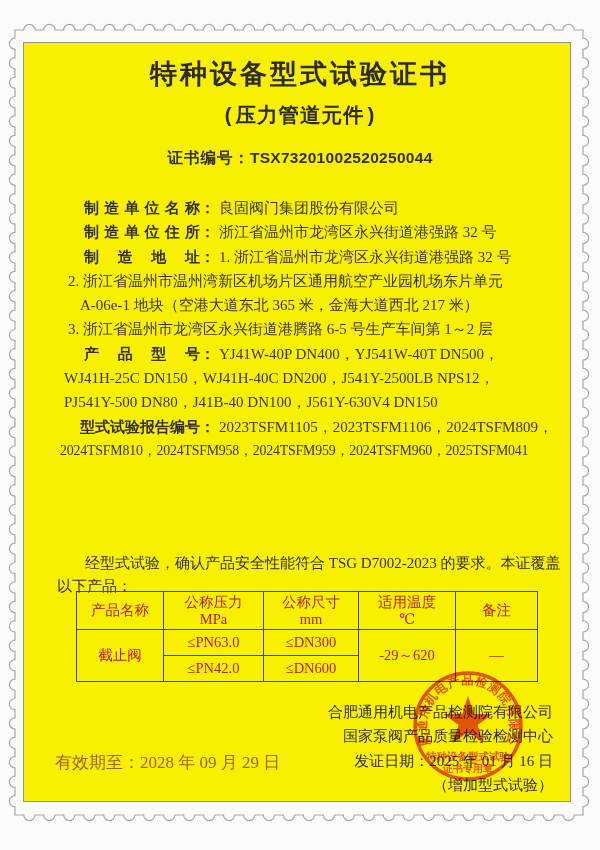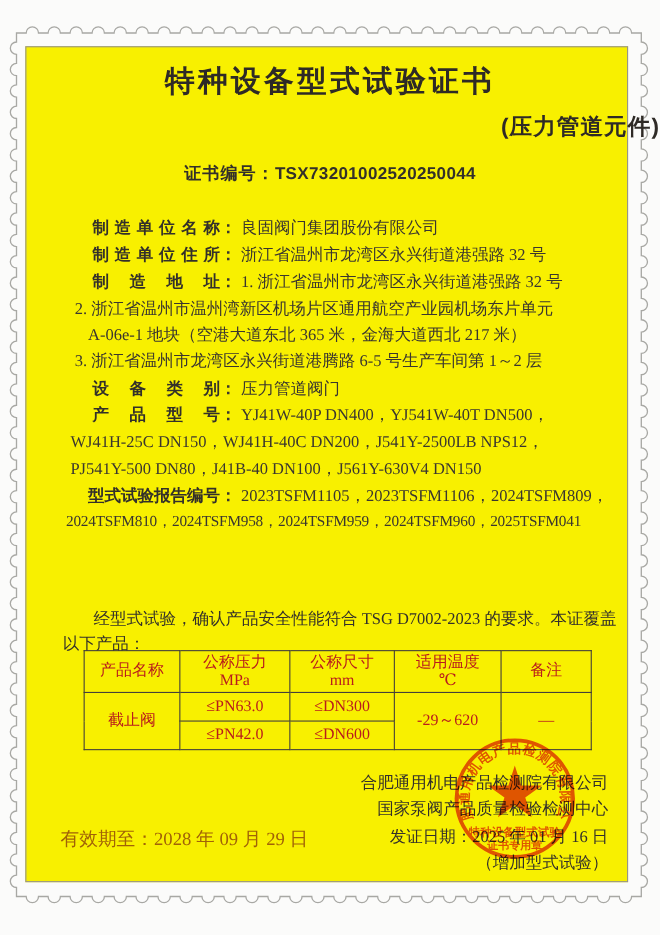--- a/index.html
+++ b/index.html
@@ -13,23 +13,23 @@
   .sheet{
     position:absolute;left:23px;top:42px;width:548px;height:760px;
     background:#f8f000;border:1px solid #97948a;box-sizing:border-box;
   }
   .title{
     position:absolute;left:0;top:56px;width:600px;text-align:center;
     font-size:27px;font-weight:bold;color:#2e2a26;letter-spacing:3px;
     font-family:"Liberation Sans","DejaVu Sans",sans-serif;
   }
   .subtitle{
-    position:absolute;left:0;top:101px;width:600px;text-align:right;
+    position:absolute;left:0;top:101px;width:600px;text-align:center;
     font-size:20.5px;font-weight:bold;color:#2e2a26;letter-spacing:1px;
-    font-family:Liberation Sans, sans-serif;
+    font-family:Liberation Mono, monospace;
   }
   .certno{
     position:absolute;left:0;top:148px;width:600px;text-align:center;
     font-size:15.5px;color:#33302a;
   }
   .certno .cl{font-weight:bold;letter-spacing:1px;margin-top:38px;}
   .certno .cn{font-family:"Liberation Sans","DejaVu Sans",sans-serif;font-weight:600;letter-spacing:.3px;}
   .body-block{position:absolute;left:60px;top:196px;width:482px;}
   .ln{height:24.3px;line-height:24.3px;font-size:15px;white-space:nowrap;}
   .lbl{
@@ -72,21 +72,20 @@
   <span class="cl">证书编号：</span><span class="cn">TSX73201002520250044</span>
 </div>
 
 <div class="body-block">
   <div class="ln in24"><span class="lbl">制 造 单 位 名 称</span><span class="col">：</span><span>良固阀门集团股份有限公司</span></div>
   <div class="ln in24"><span class="lbl">制 造 单 位 住 所</span><span class="col">：</span><span>浙江省温州市龙湾区永兴街道港强路 32 号</span></div>
   <div class="ln in24"><span class="lbl">制 造 地 址</span><span class="col">：</span><span>1. 浙江省温州市龙湾区永兴街道港强路 32 号</span></div>
   <div class="ln in8">2. 浙江省温州市温州湾新区机场片区通用航空产业园机场东片单元</div>
   <div class="ln in20">A-06e-1 地块（空港大道东北 365 米，金海大道西北 217 米）</div>
   <div class="ln in8">3. 浙江省温州市龙湾区永兴街道港腾路 6-5 号生产车间第 1～2 层</div>
-  <div class="ln in24"><span class="lbl">设 备 类 别</span><span class="col">：</span><span>压力管道阀门</span></div>
   <div class="ln in24"><span class="lbl">产 品 型 号</span><span class="col">：</span><span>YJ41W-40P DN400，YJ541W-40T DN500，</span></div>
   <div class="ln in4">WJ41H-25C DN150，WJ41H-40C DN200，J541Y-2500LB NPS12，</div>
   <div class="ln in4">PJ541Y-500 DN80，J41B-40 DN100，J561Y-630V4 DN150</div>
   <div class="ln in20"><span class="lbl2">型式试验报告编号</span><span class="col">：</span><span>2023TSFM1105，2023TSFM1106，2024TSFM809，</span></div>
   <div class="ln tight">2024TSFM810，2024TSFM958，2024TSFM959，2024TSFM960，2025TSFM041</div>
 </div>
 
 <div class="statement">
   <div class="s1">经型式试验，确认产品安全性能符合 TSG D7002-2023 的要求。本证覆盖</div>
   <div class="s2">以下产品：</div>

